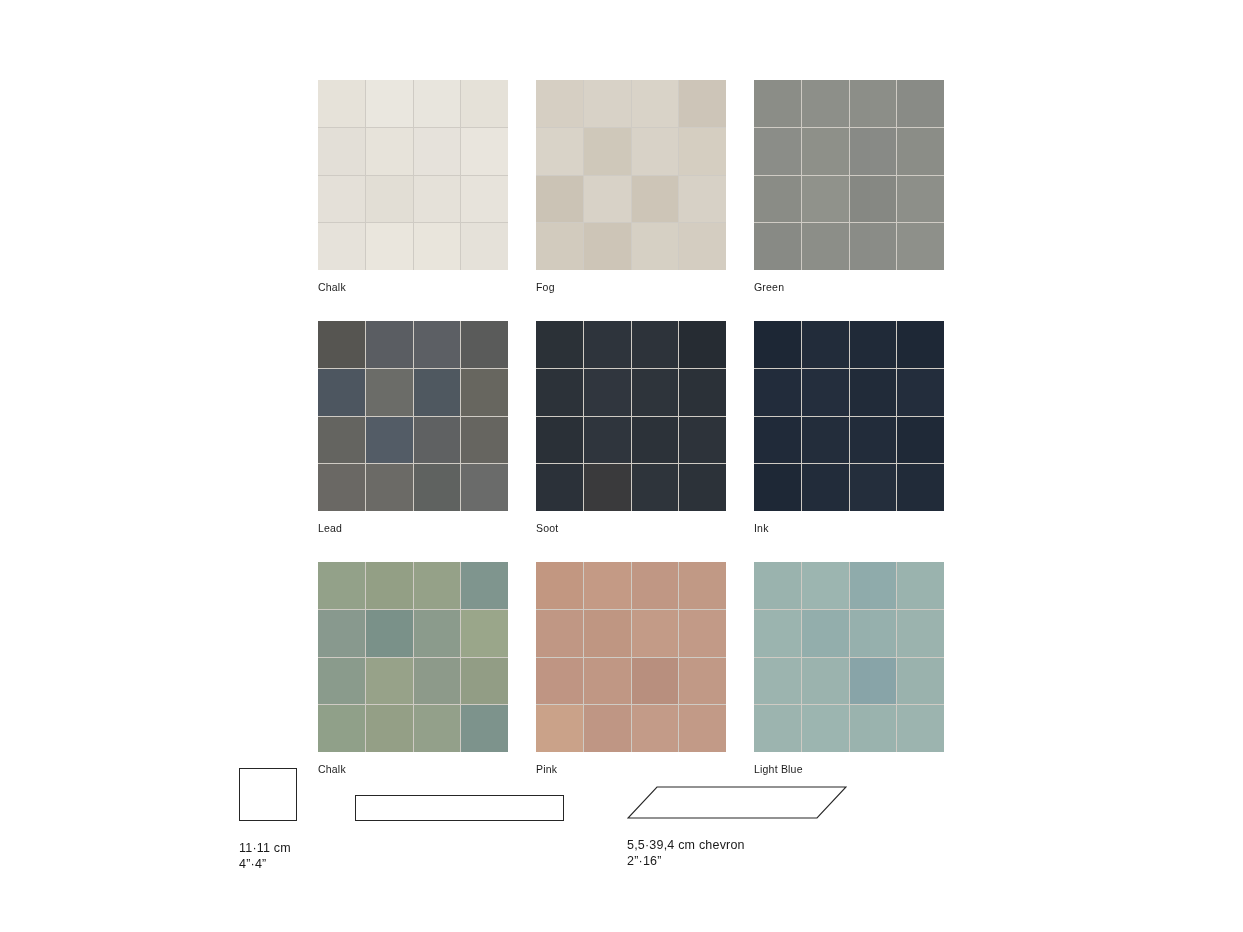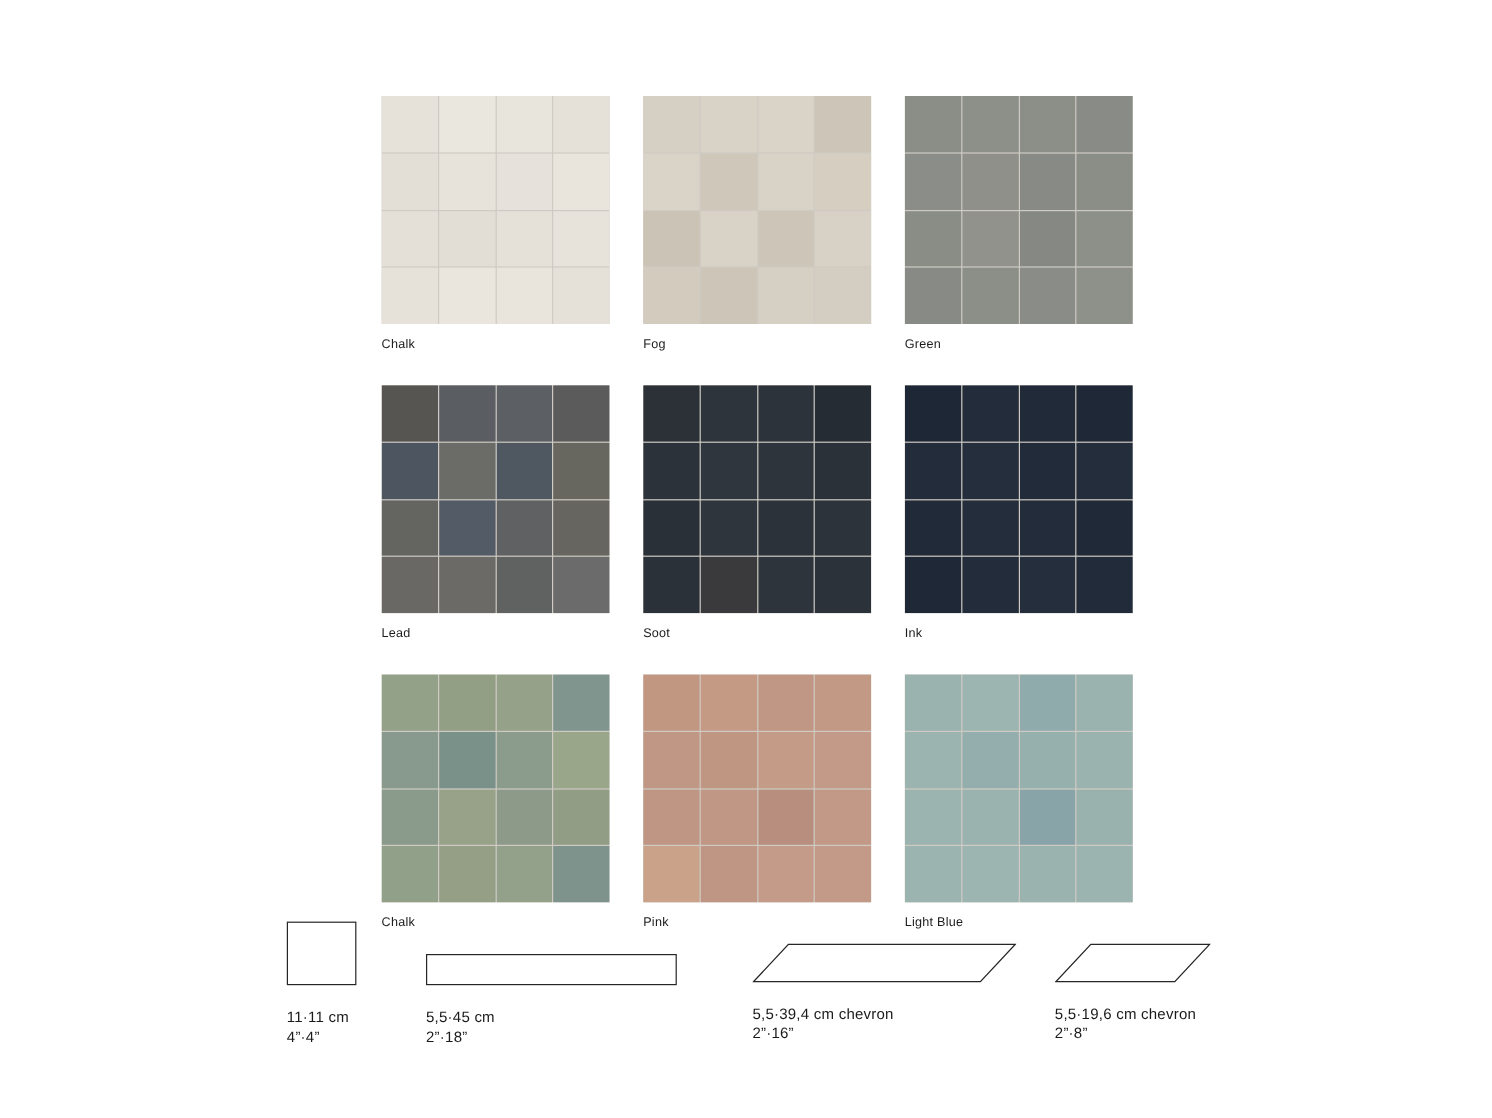--- a/index.html
+++ b/index.html
@@ -339,43 +339,28 @@
     <div class="format-caption">
       <span>11·11 cm</span>
       <span class="imperial">4”·4”</span>
     </div>
   </div>
 
   <div class="format-item" id="fmt-1">
     <div class="format-shape-slot">
       <div class="shape-rect" style="border-color: rgb(38, 38, 38);"></div>
     </div>
-    <div class="format-caption">
-      <span>5,5·45 cm</span>
-      <span class="imperial">2”·18”</span>
-    </div>
   </div>
 
   <div class="format-item" id="fmt-2">
     <div class="format-shape-slot">
       <svg class="chev-svg" width="220" height="40" viewBox="0 0 220 40">
         <polygon points="30,3 219,3 190,34 1,34" fill="#ffffff" stroke="#262626" stroke-width="1.1"></polygon>
       </svg>
     </div>
     <div class="format-caption">
       <span>5,5·39,4 cm chevron</span>
       <span class="imperial">2”·16”</span>
     </div>
   </div>
 
-  <div class="format-item" id="fmt-3">
-    <div class="format-shape-slot">
-      <svg class="chev-svg" width="130" height="40" viewBox="0 0 130 40">
-        <polygon points="30,3 129,3 100,34 1,34" fill="#ffffff" stroke="#262626" stroke-width="1.1"></polygon>
-      </svg>
-    </div>
-    <div class="format-caption">
-      <span>5,5·19,6 cm chevron</span>
-      <span class="imperial">2”·8”</span>
-    </div>
-  </div>
 
 </div>
 
 </body></html>

